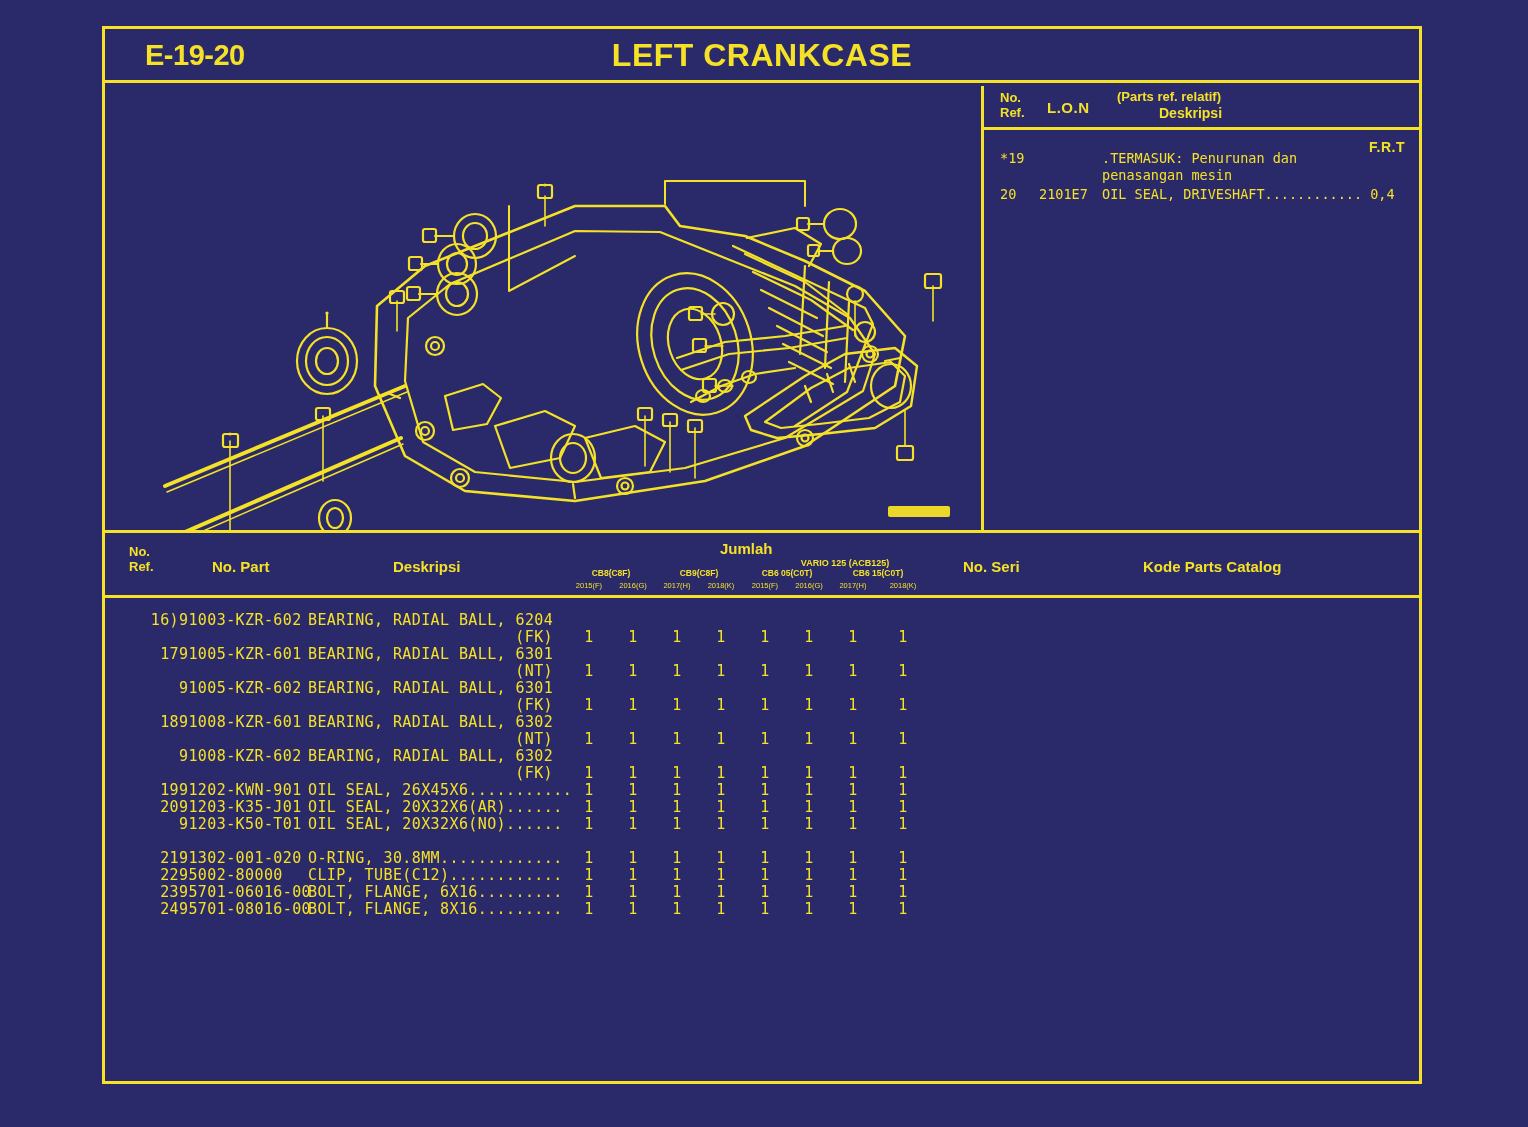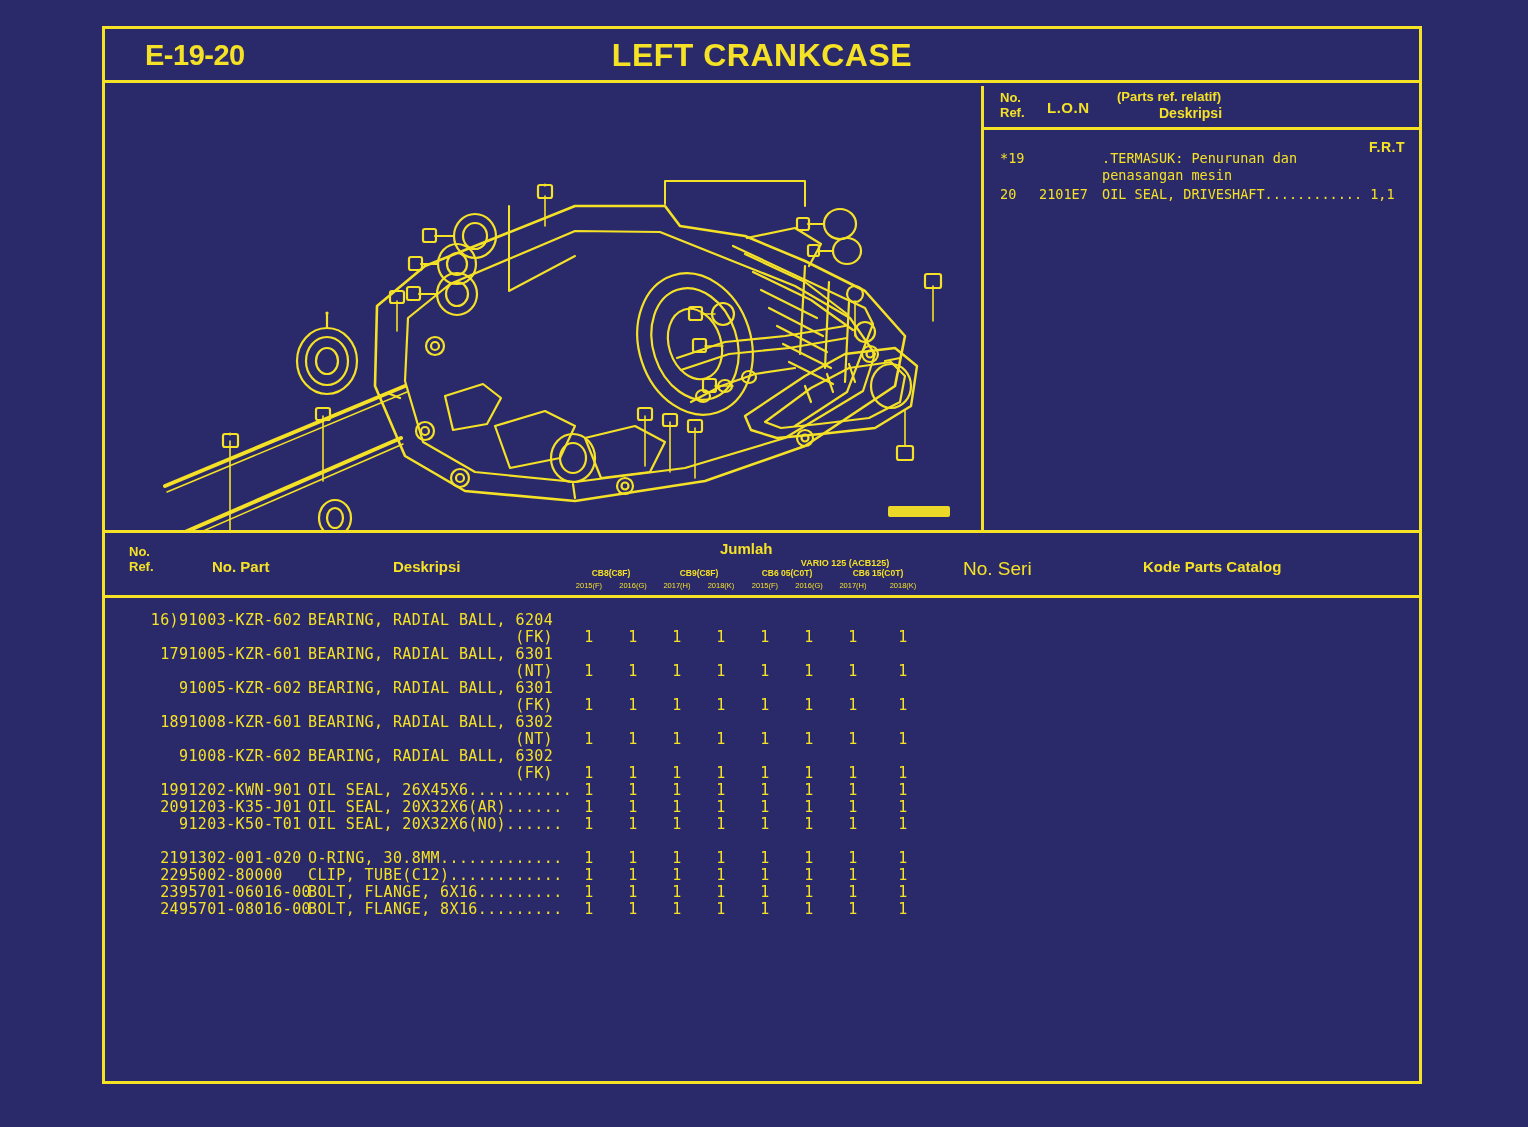--- a/index.html
+++ b/index.html
@@ -88,21 +88,21 @@
     position:absolute;left:105px;top:536px;
     width:1314px;height:62px;
     box-sizing:border-box;border-bottom:3px solid #f5e125;
     color:#f5e125;font-family:"Liberation Sans", sans-serif;
   }
   .ph-noref{position:absolute;left:24px;top:8px;font-size:13px;line-height:15px;font-weight:bold;}
   .ph-nopart{position:absolute;left:107px;top:22px;font-size:15px;font-weight:bold;}
   .ph-desk{position:absolute;left:288px;top:22px;font-size:15px;font-weight:bold;}
   .ph-jumlah{position:absolute;left:615px;top:4px;font-size:15px;font-weight:bold;}
   .ph-model{position:absolute;left:560px;top:22px;width:360px;text-align:center;font-size:9px;font-weight:bold;}
-  .ph-noseri{position:absolute;left:858px;top:22px;font-size:19px;font-weight:normal;}
+  .ph-noseri{position:absolute;left:858px;top:22px;font-size:15px;font-weight:bold;}
   .ph-kode{position:absolute;left:1038px;top:22px;font-size:15px;font-weight:bold;}
   .grp{position:absolute;top:32px;font-size:8.5px;font-weight:bold;text-align:center;}
   .yr{position:absolute;top:45px;font-size:7.5px;font-weight:normal;text-align:center;}
 
   
   .parts-body{position:absolute;left:105px;top:601px;width:1128px;height:480px;}
   .prow{position:absolute;color:#f5e125;font-family:"DejaVu Sans Mono", monospace;font-size:15px;white-space:pre;letter-spacing:.4px;}
   .c-ref{position:absolute;left:28px;width:46px;text-align:right;}
   .c-part{position:absolute;left:74px;}
   .c-desc{position:absolute;left:203px;}
@@ -271,21 +271,21 @@
     <div class="lon-head">
       <div class="lon-h-noref">No.<br>Ref.</div>
       <div class="lon-h-lon">L.O.N</div>
       <div class="lon-h-nref">(Parts ref. relatif)</div>
       <div class="lon-h-desk">Deskripsi</div>
       <div class="lon-h-frt">F.R.T</div>
     </div>
     <div class="lon-body" id="lon-body">
         <div class="lon-row" style="top: 20px; left: 0px; width: 435px;"><span class="lon-ref">*19</span><span class="lon-num"></span><span class="lon-desc">.TERMASUK: Penurunan dan</span></div>
         <div class="lon-row" style="top: 37px; left: 0px; width: 435px;"><span class="lon-ref"></span><span class="lon-num"></span><span class="lon-desc">penasangan mesin</span></div>
-        <div class="lon-row" style="top: 56px; left: 0px; width: 435px;"><span class="lon-ref">20</span><span class="lon-num">2101E7</span><span class="lon-desc">OIL SEAL, DRIVESHAFT............ 1,1</span></div>
+        <div class="lon-row" style="top: 56px; left: 0px; width: 435px;"><span class="lon-ref">20</span><span class="lon-num">2101E7</span><span class="lon-desc">OIL SEAL, DRIVESHAFT............ 0,4</span></div>
       </div>
   </div>
 
   <div class="parts-head">
     <div class="ph-noref">No.<br>Ref.</div>
     <div class="ph-nopart">No. Part</div>
     <div class="ph-desk">Deskripsi</div>
     <div class="ph-jumlah">Jumlah</div>
     <div class="ph-model">VARIO 125 (ACB125)</div>
     <div class="ph-noseri">No. Seri</div>

